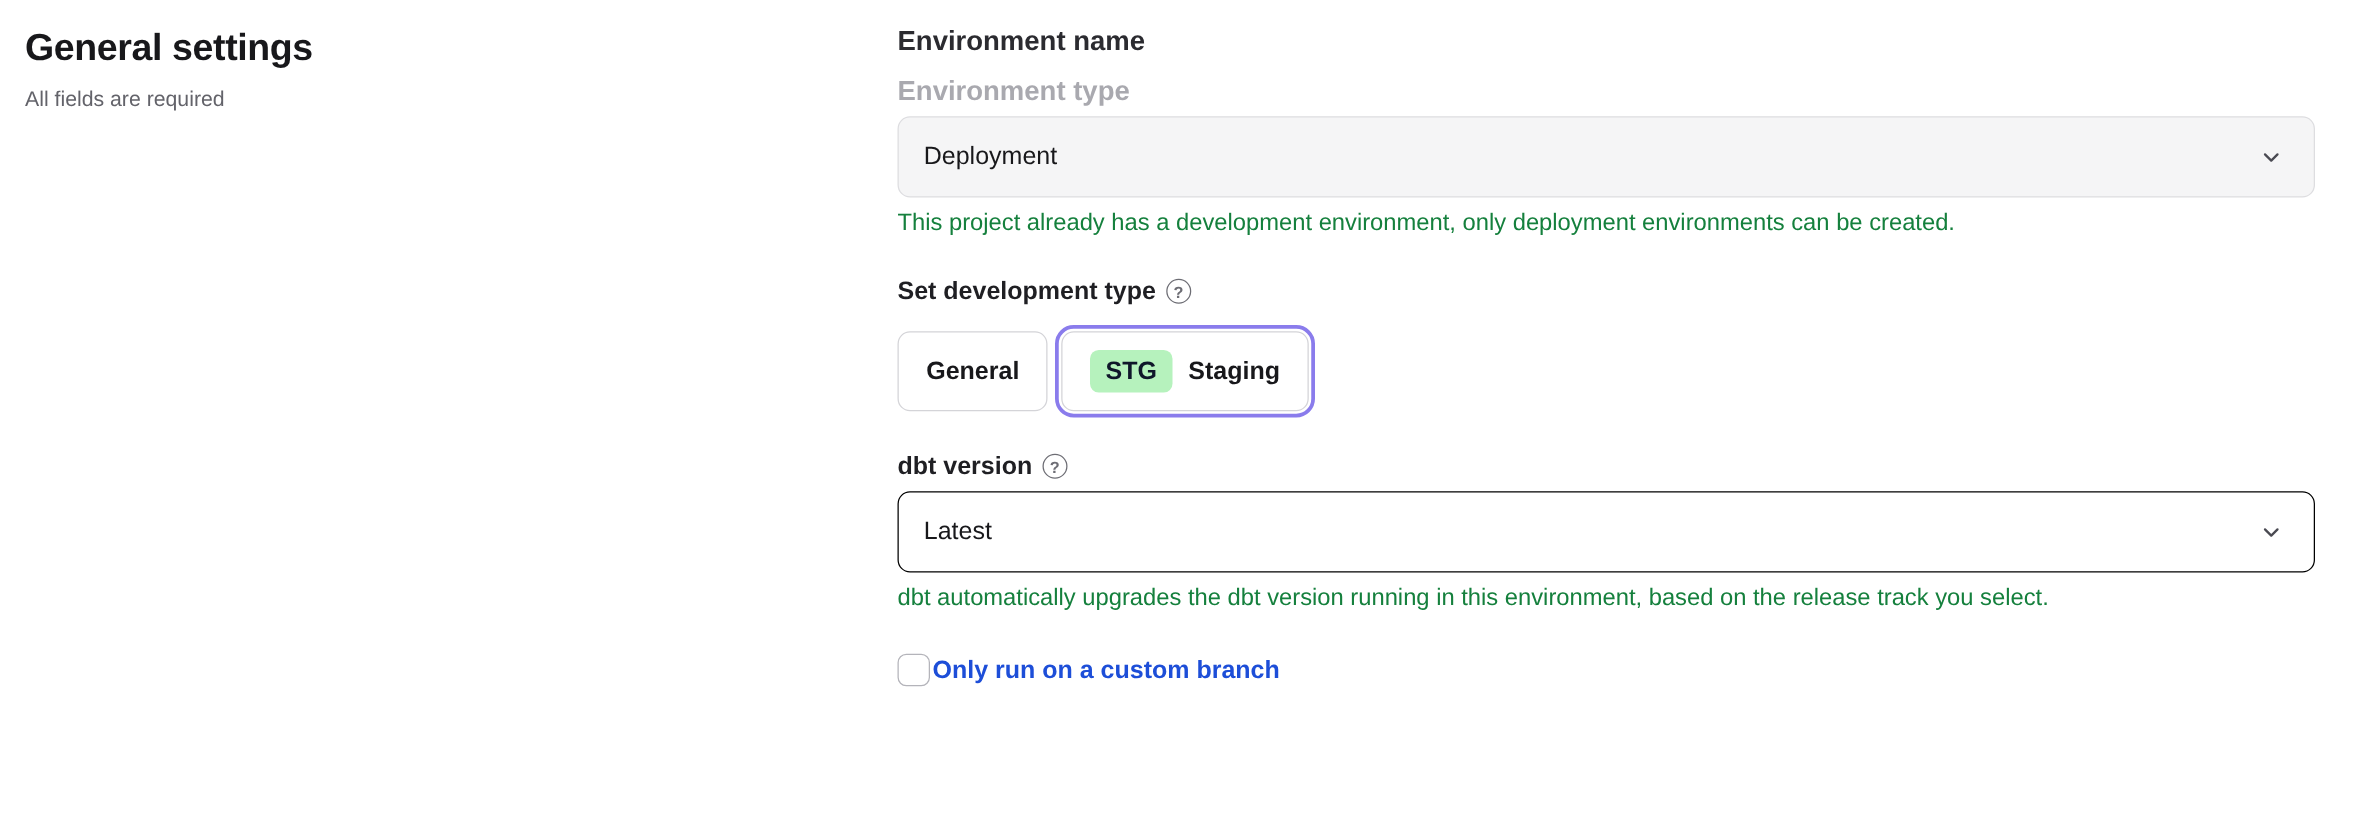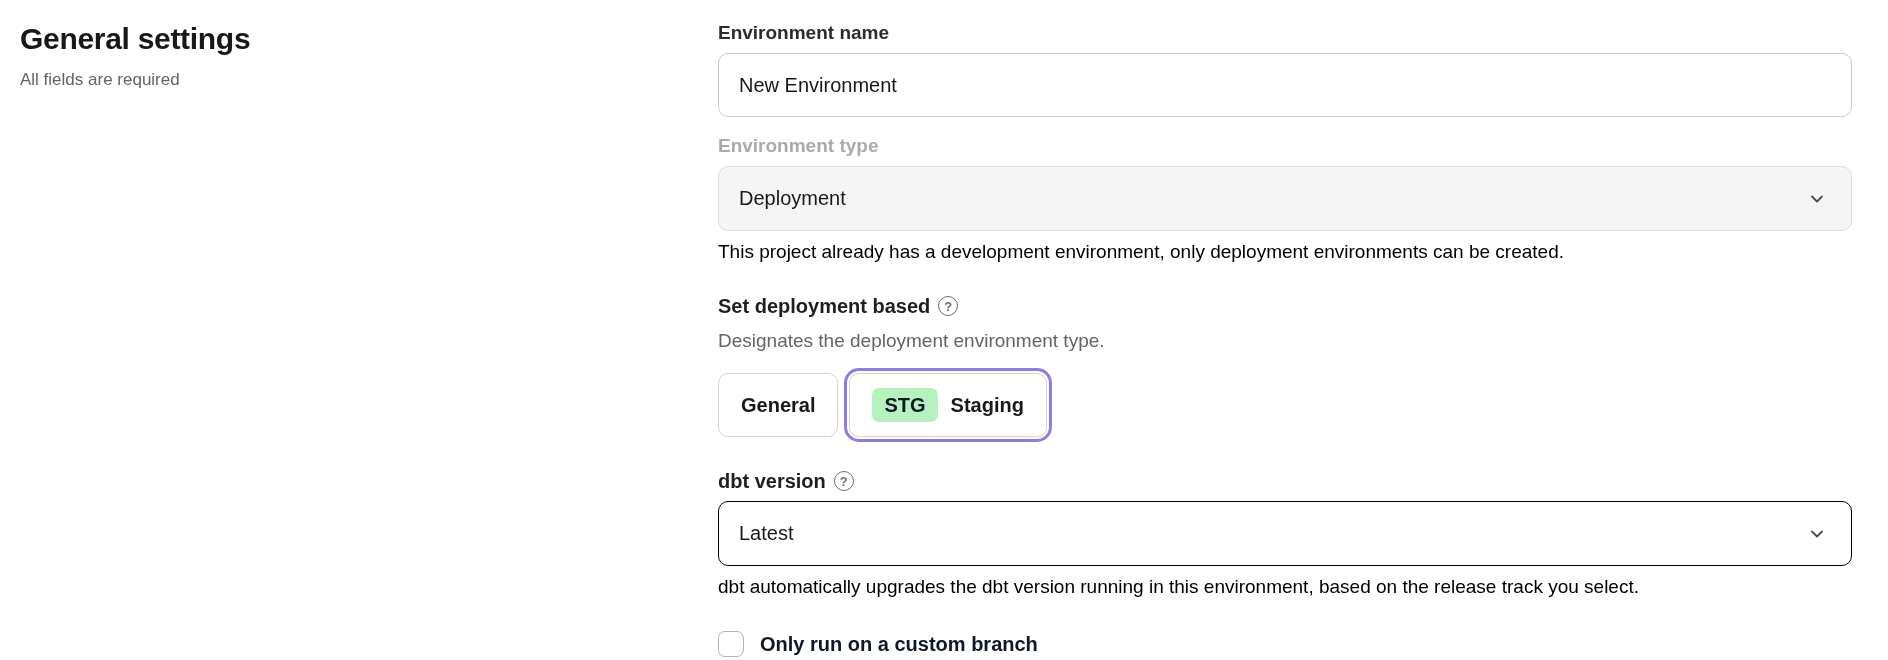--- a/index.html
+++ b/index.html
@@ -31,21 +31,21 @@
     margin-top: 14px;
     font-size: 17px;
     color: #63636a;
   }
   .form-col {
     flex: 1;
     max-width: 1178px;
     padding-top: 2px;
   }
   .field-label {
-    font-size: 19px;
+    font-size: 22px;
     font-weight: 600;
     color: #2b2b30;
     line-height: 22px;
     display: flex;
     align-items: center;
   }
   .field-label.disabled { color: #a9a9af; }
   .field-label.strong { font-size: 20px; font-weight: 700; color: #1f1f23; }
   .help-icon {
     display: inline-flex;
@@ -93,21 +93,21 @@
   .select.disabled {
     background: #f5f5f6;
     border-color: #dddde0;
     cursor: default;
   }
   .chevron { flex-shrink: 0; }
   .helper-text {
     margin-top: 10px;
     font-size: 19px;
     line-height: 22px;
-    color: #000000;
+    color: #15803d;
   }
   .section { margin-top: 32px; }
   .section-desc {
     margin-top: 13px;
     font-size: 19px;
     color: #63636a;
   }
   .option-row {
     margin-top: 21px;
     display: flex;
@@ -154,59 +154,55 @@
   .checkbox {
     width: 26px;
     height: 26px;
     border: 1.6px solid #b4b4ba;
     border-radius: 7px;
     background: #ffffff;
     flex-shrink: 0;
     cursor: pointer;
   }
   .checkbox-label {
-    margin-left: 16px;
-    font-size: 20px;
-    font-weight: 600;
-    color: #0f172a;
+    margin-left: 2px;
+    font-size: 20px;
+    font-weight: 600;
+    color: #1d4ed8;
     cursor: pointer;
   }
 </style>
 </head>
 <body>
 
 <div class="layout">
 
   <div class="left-col">
     <div class="page-title">General settings</div>
     <div class="page-subtitle">All fields are required</div>
   </div>
 
   <div class="form-col">
 
     <div class="field-label">Environment name</div>
-    <div class="text-input">
-      <span>New Environment</span>
-    </div>
 
     <div class="field-label disabled" style="margin-top:18px;">Environment type</div>
     <div class="select disabled">
       <span>Deployment</span>
       <svg class="chevron" width="20" height="20" viewBox="0 0 24 24" fill="none" stroke="#4a4a52" stroke-width="2.2" stroke-linecap="round" stroke-linejoin="round">
           <polyline points="6 9 12 15 18 9"></polyline>
         </svg>
     </div>
     <div class="helper-text">This project already has a development environment, only deployment environments can be created.</div>
 
     <div class="section">
       <div class="field-label strong">
-        <span>Set deployment based</span>
+        <span>Set development type</span>
         <span class="help-icon">?</span>
       </div>
-      <div class="section-desc">Designates the deployment environment type.</div>
 
       <div class="option-row">
         <button class="option-btn">
           <span>General</span>
         </button>
         <button class="option-btn selected">
           <span class="badge badge-green">STG</span>
           <span>Staging</span>
         </button>
       </div>

